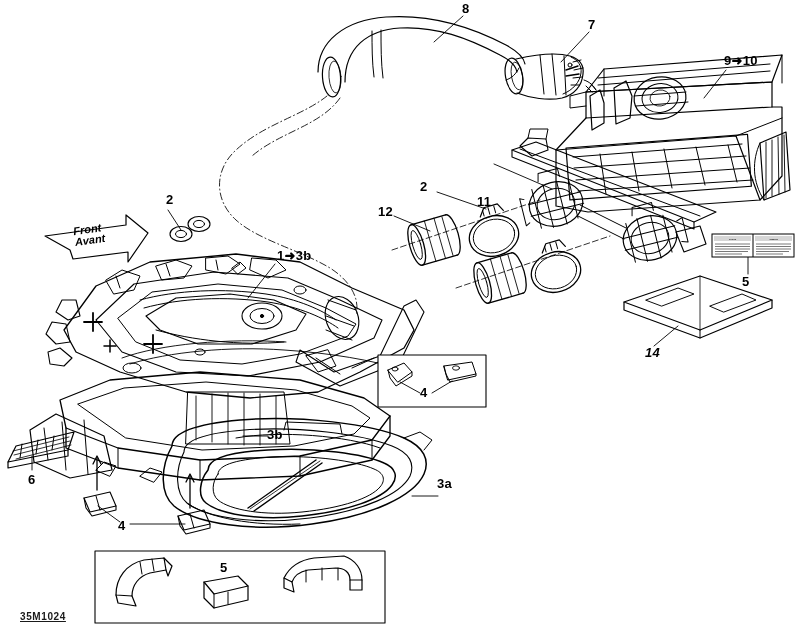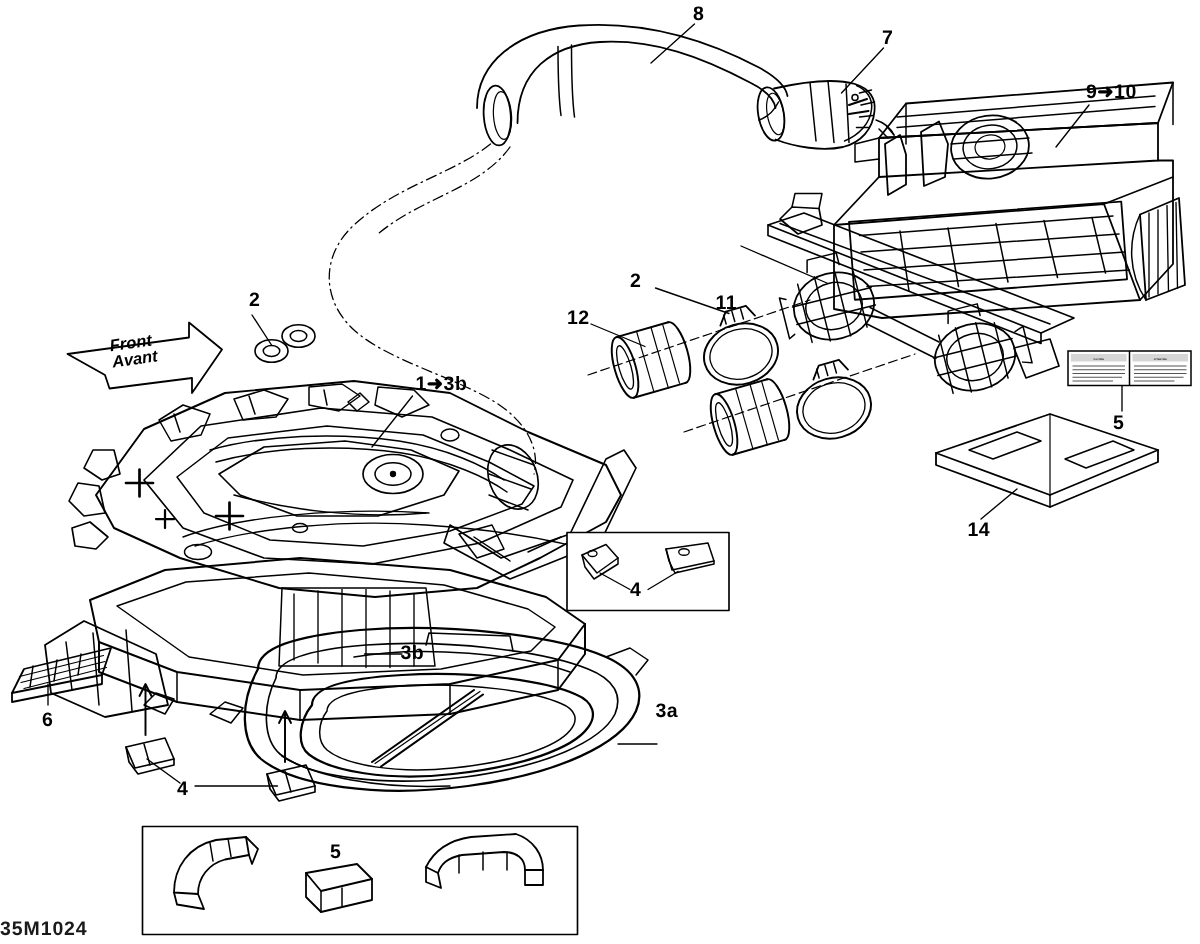--- a/index.html
+++ b/index.html
@@ -2,22 +2,22 @@
 <html><head>
 <meta charset="utf-8">
 <style>
   html,body{margin:0;padding:0;background:#fff;}
   body{width:800px;height:629px;overflow:hidden;
        font-family:"Liberation Sans",sans-serif;}
   #sheet{position:relative;width:800px;height:629px;background:#ffffff;}
   svg.layer{position:absolute;left:0;top:0;width:800px;height:629px;}
   .cal{position:absolute;font-weight:bold;font-size:13px;color:#000;
        letter-spacing:0.3px;white-space:nowrap;line-height:1;}
-  #doccode{position:absolute;left:0;top:611px;font-size:13px;
-           font-weight:bold;color:#1a1a1a;letter-spacing:0.6px;}
+  #doccode{position:absolute;left:20px;top:611px;font-size:10px;
+           font-weight:bold;color:#1a1a1a;letter-spacing:0.6px;text-decoration:underline;}
   .frontlbl{position:absolute;font-style:italic;font-weight:bold;
             font-size:11px;line-height:11px;color:#000;}
   .decal-txt{font-size:1.55px;font-weight:bold;}
 </style>
 </head>
 <body>
 
 <div id="sheet">
 
   <svg class="layer" viewBox="0 0 800 629">
@@ -386,27 +386,27 @@
   <div class="frontlbl" style="left:74px;top:224px;transform:rotate(-8deg);">
     <span>Front</span><br>
     <span>Avant</span>
   </div>
 
   <span class="cal" style="left:166px;top:193px;">2</span>
   <span class="cal" style="left:277px;top:249px;">1➜3b</span>
   <span class="cal" style="left:28px;top:473px;">6</span>
   <span class="cal" style="left:118px;top:519px;">4</span>
   <span class="cal" style="left:267px;top:428px;text-align:center;">3b</span>
-  <span class="cal" style="left:437px;top:467px;">3a</span>
+  <span class="cal" style="left:437px;top:477px;">3a</span>
   <span class="cal" style="left:420px;top:386px;">4</span>
   <span class="cal" style="left:462px;top:2px;">8</span>
   <span class="cal" style="left:588px;top:18px;">7</span>
   <span class="cal" style="left:724px;top:54px;">9➜10</span>
   <span class="cal" style="left:477px;top:154px;margin-top:41px;">11</span>
   <span class="cal" style="left:420px;top:180px;">2</span>
   <span class="cal" style="left:378px;top:205px;">12</span>
   <span class="cal" style="left:742px;top:275px;">5</span>
-  <span class="cal" style="left:645px;top:346px;">14</span>
+  <span class="cal" style="left:645px;top:346px;font-style:italic;">14</span>
   <span class="cal" style="left:220px;top:561px;">5</span>
 
   <div id="doccode">35M1024</div>
 
 </div>
 
 </body></html>

